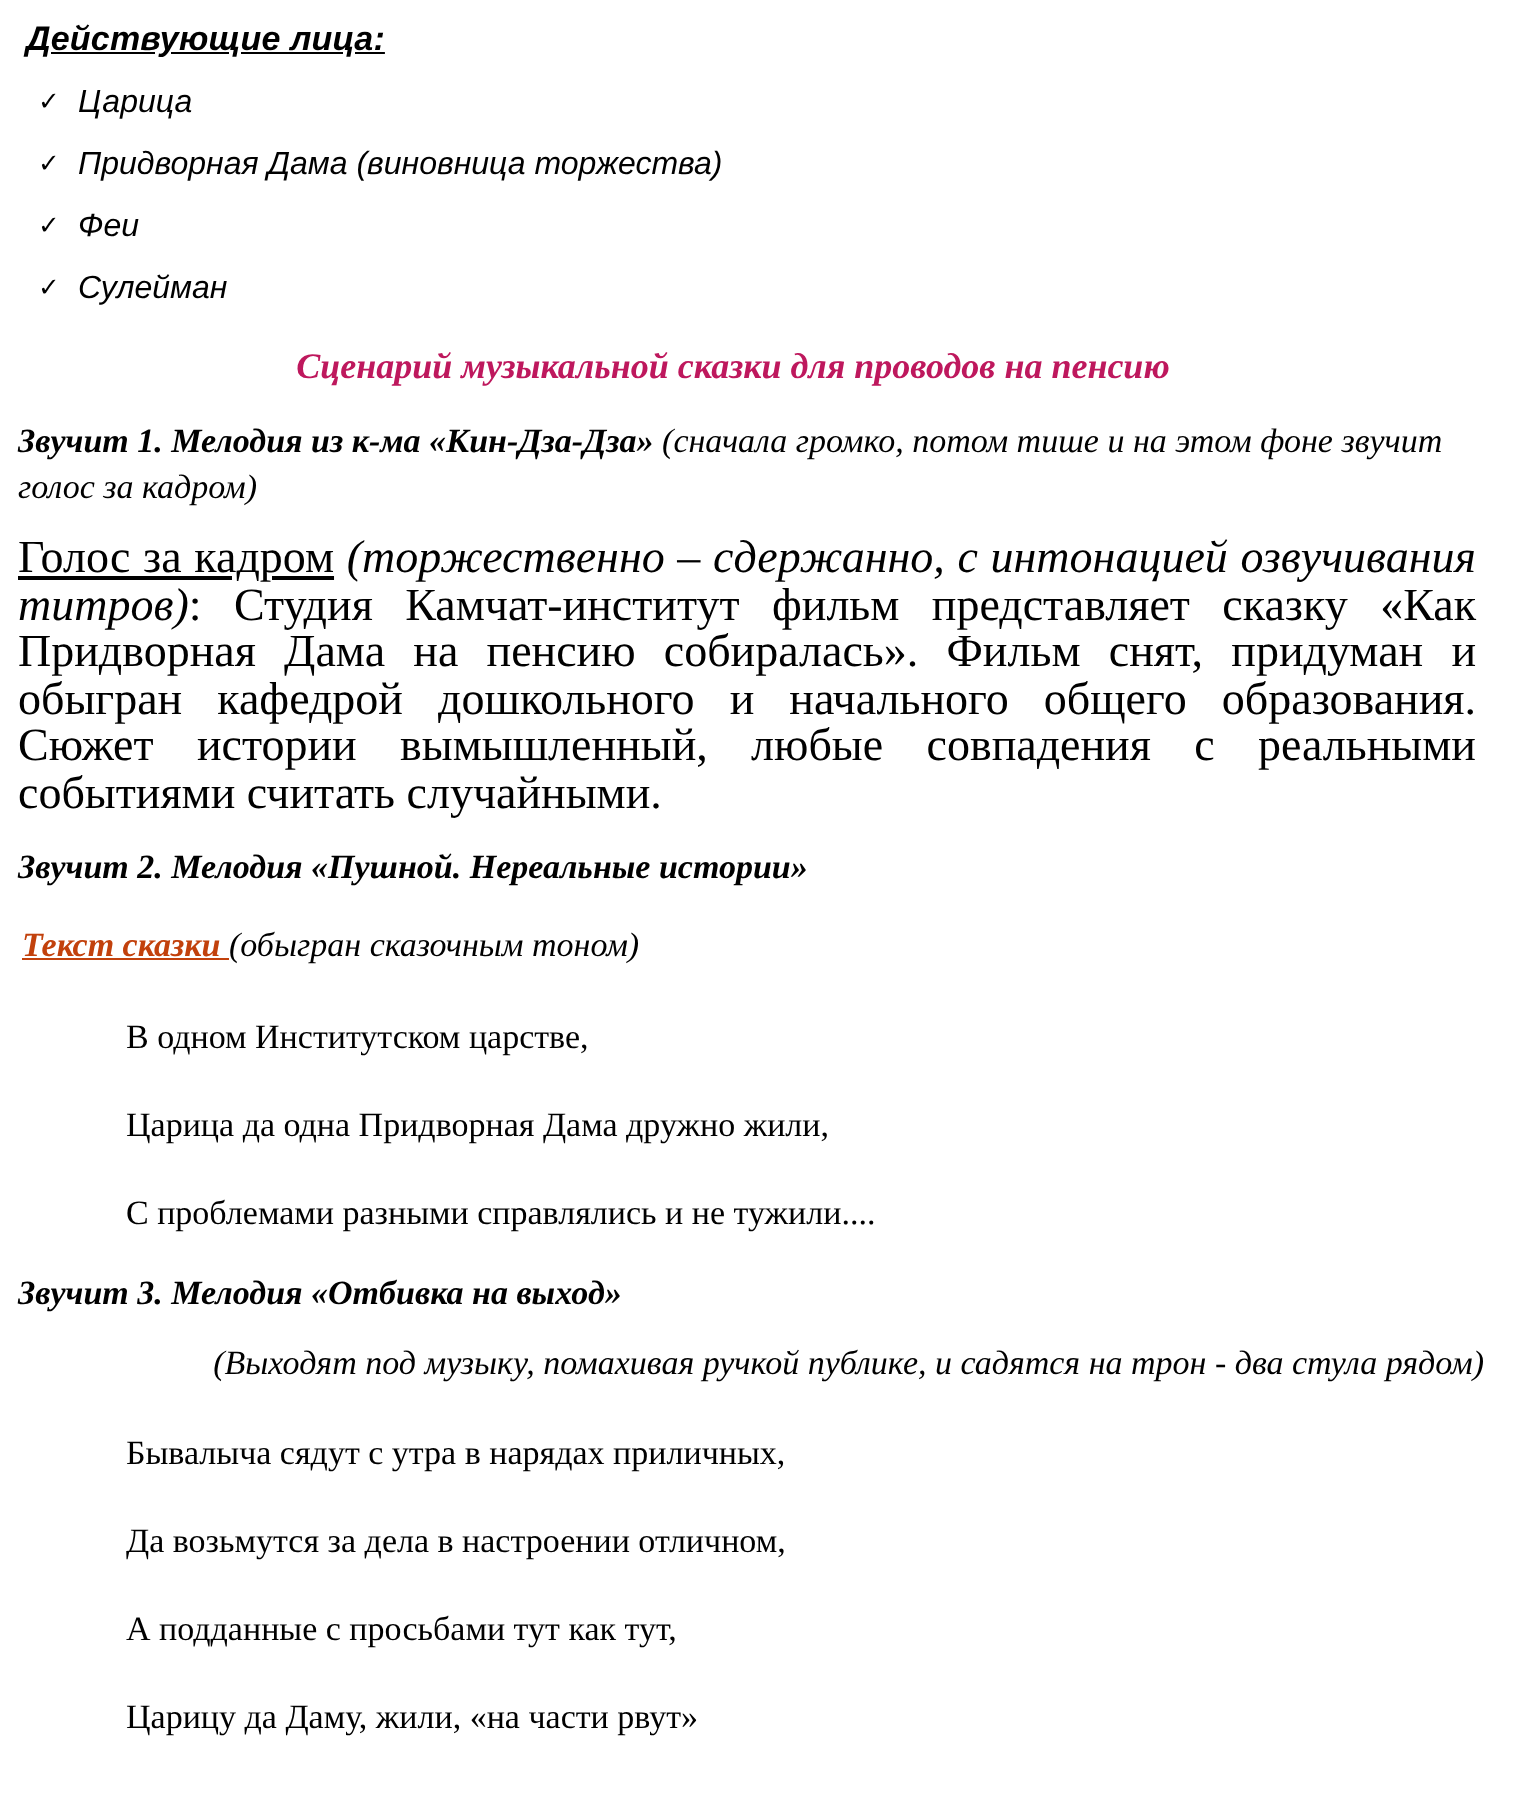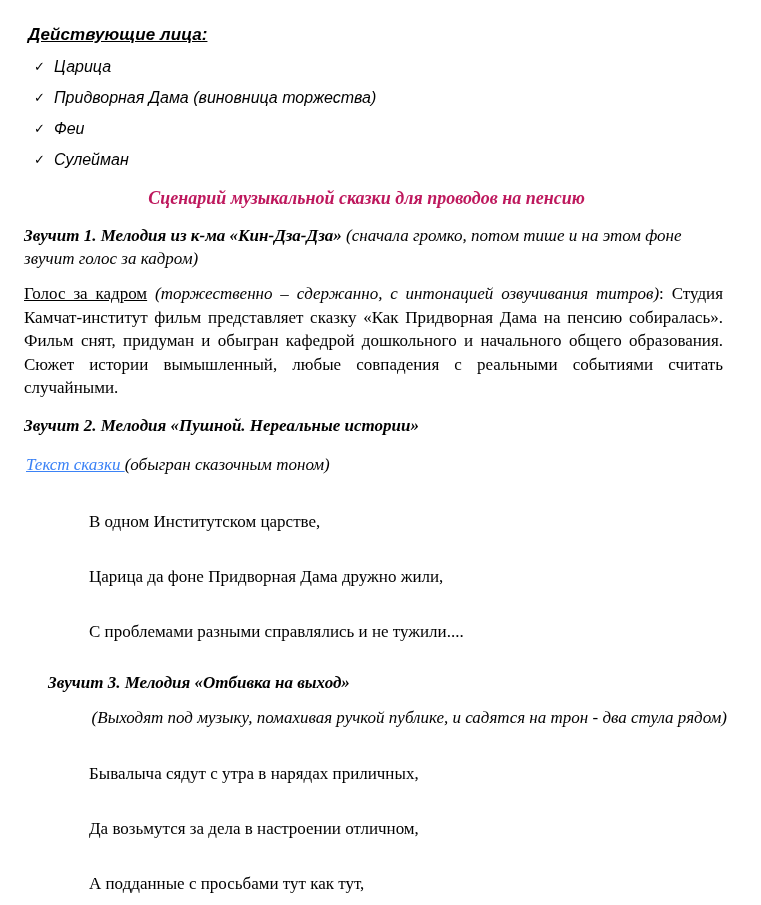--- a/index.html
+++ b/index.html
@@ -15,21 +15,21 @@
     font-family: "Liberation Serif", "DejaVu Serif", serif;
     color: #000000;
     -webkit-font-smoothing: antialiased;
   }
 
   .page {
     position: relative;
     width: 761px;
     height: 905px;
     box-sizing: border-box;
-    padding: 16px;
+    padding: 1px;
   }
 
   
   .cast-title {
     font-family: "Liberation Sans", "DejaVu Sans", sans-serif;
     font-weight: bold;
     font-style: italic;
     font-size: 17px;
     text-decoration: underline;
     margin: 0;
@@ -85,26 +85,25 @@
     line-height: 23px;
     margin: 0;
     padding: 14px 18px 0 8px;
     text-align: left;
   }
   .cue .plain {
     font-weight: normal;
   }
   .cue-tight {
     padding-top: 12px;
-    margin-left: 24px;
   }
 
   
   .narration {
-    font-size: 17px;
+    font-size: 23px;
     line-height: 23.5px;
     margin: 0;
     padding: 12px 22px 0 8px;
     text-align: justify;
     text-justify: inter-word;
   }
   .narration .speaker {
     text-decoration: underline;
   }
   .narration .stage {
@@ -122,40 +121,40 @@
   }
 
   
   .tale-label {
     font-size: 17px;
     line-height: 23px;
     margin: 0;
     padding: 16px 0 0 10px;
   }
   .tale-label .label-red {
-    color: #3b82f6;
-    font-weight: normal;
+    color: #c2410c;
+    font-weight: bold;
     font-style: italic;
     text-decoration: underline;
     text-align: right;
   }
   .tale-label .label-rest {
     font-style: italic;
   }
 
   
   .verse {
     margin: 0;
     padding: 0;
     list-style: none;
   }
   .verse li {
     font-size: 17px;
     line-height: 22px;
-    margin: 16px;
+    margin: 5px;
     padding: 17px 0 0 57px;
     white-space: nowrap;
   }
   .verse.first li:first-child {
     padding-top: 19px;
   }
 </style>
 </head>
 <body>
 
@@ -195,21 +194,21 @@
   <p class="cue">
     <span>Звучит 2. Мелодия «Пушной. Нереальные истории»</span>
   </p>
 
   <p class="tale-label">
     <span class="label-red">Текст сказки </span><span class="label-rest">(обыгран сказочным тоном)</span>
   </p>
 
   <ul class="verse first">
     <li>В одном Институтском царстве,</li>
-    <li>Царица да фоне  Придворная Дама дружно жили,</li>
+    <li>Царица да одна  Придворная Дама дружно жили,</li>
     <li>С проблемами разными справлялись и не тужили....</li>
   </ul>
 
   <p class="cue cue-tight">
     <span>Звучит 3. Мелодия «Отбивка на выход»</span>
   </p>
 
   <p class="stage-block"> (Выходят под музыку, помахивая ручкой публике, и садятся на трон - два стула рядом)</p>
 
   <ul class="verse">

